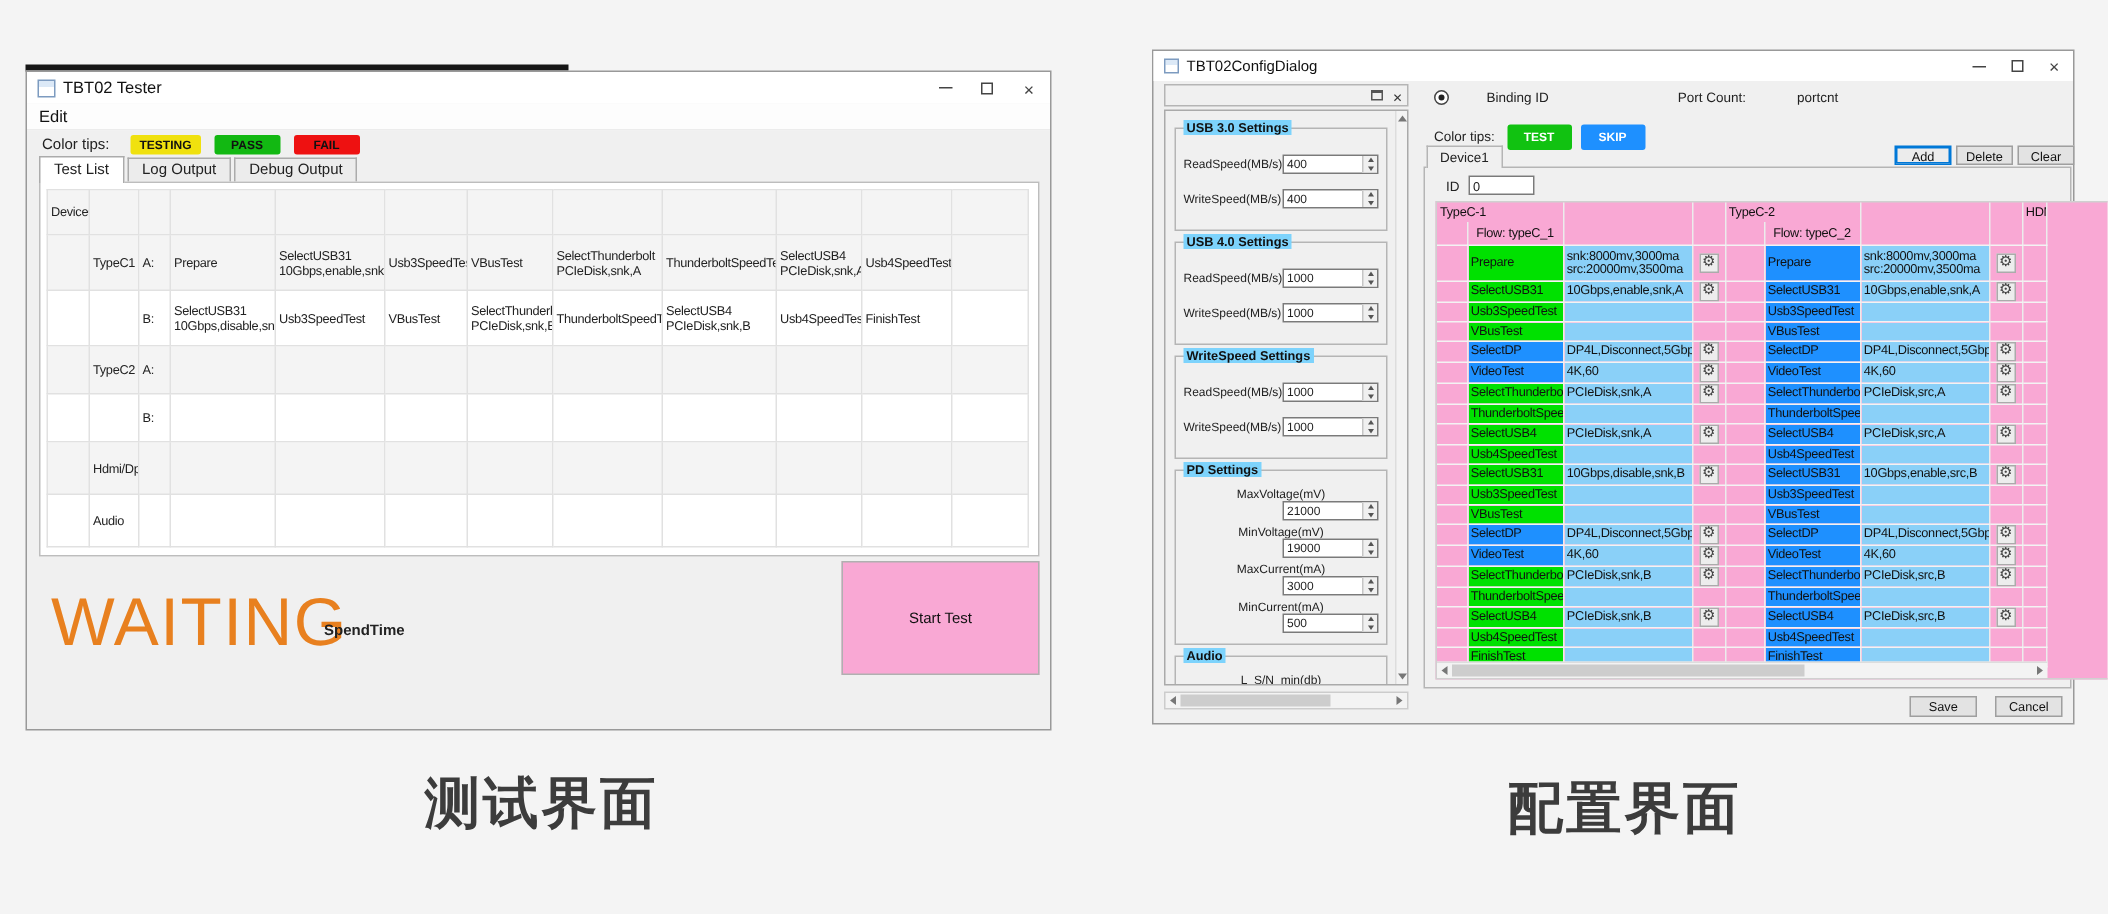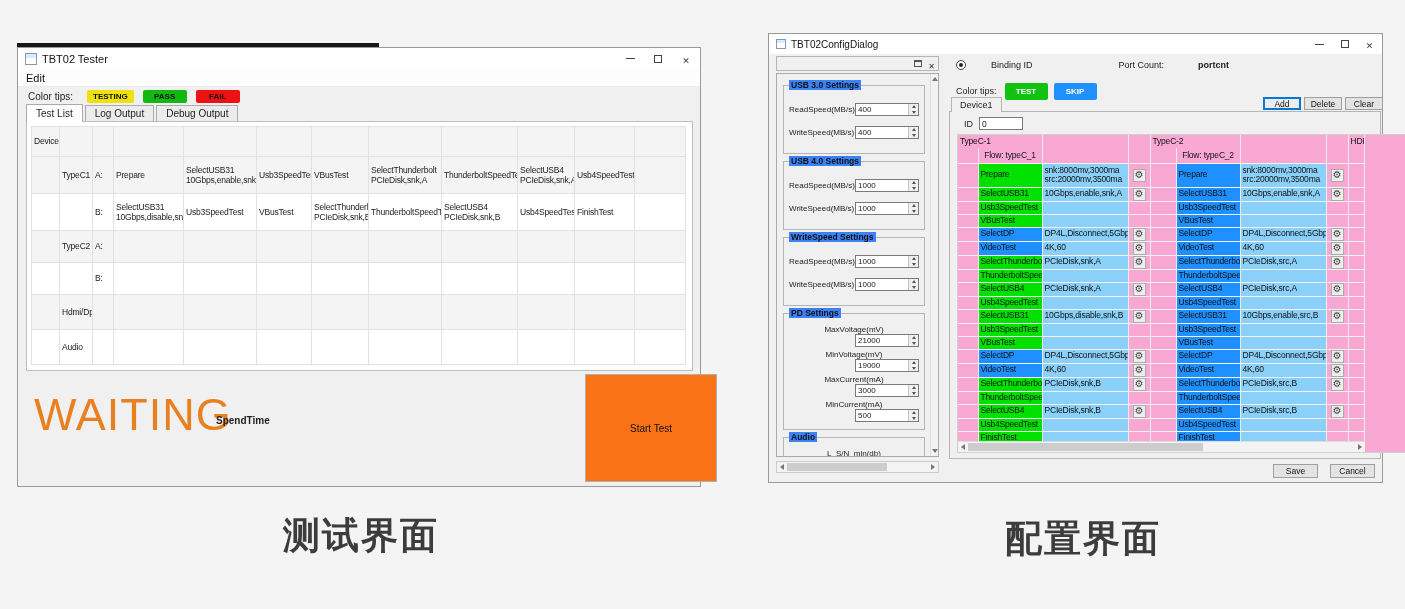--- a/index.html
+++ b/index.html
@@ -44,22 +44,22 @@
   .tab.sel { background:#fff; padding-top:3px; position:relative; z-index:2; }
 
   .tabpanel { position:absolute; left:8px; top:73px; width:667px; height:250px; background:#fff; border:1px solid #bdbdbd; z-index:1; }
   #tester-table { border-collapse:collapse; table-layout:fixed; margin:4px; width:655px; }
   #tester-table td { border:1px solid #e1e1e1; font-size:8.5px; letter-spacing:-0.2px; padding:1px 2px;
                      vertical-align:middle; white-space:pre-line; overflow:hidden; line-height:1.2; color:#222; }
   tr.shade td { background:#f4f4f4; }
 
   .status-text { position:absolute; left:16px; top:341px; font-size:45px; font-weight:200; letter-spacing:1px; color:#e8801f; }
   .spendtime { position:absolute; left:198px; top:367px; font-size:10px; font-weight:bold; color:#222; }
-  .start-btn { position:absolute; left:543px; top:326px; width:132px; height:108px; background:#f97316; border:1px solid #b0b0b0;
-               display:flex; align-items:center; justify-content:center; font-size:10px; color:#111;margin-left:24px; }
+  .start-btn { position:absolute; left:543px; top:326px; width:132px; height:76px; background:#f9a8d4; border:1px solid #b0b0b0;
+               display:flex; align-items:center; justify-content:center; font-size:10px; color:#111; }
 
   .caption { position:absolute; font-size:37px; font-weight:600; color:#3c3c3c; letter-spacing:2px; }
   #caption-left { left:283px; top:511px; }
   #caption-right { left:1005px; top:514px; }
 
   
   #win-right { left:768px; top:33px; width:615px; height:450px; }
   #win-right .titlebar { height:20px; }
   #win-right .wctl { height:20px; width:25px; }
   #win-right .title { font-size:10px; }
@@ -78,40 +78,40 @@
   .vthumb { width:6px; background:#cdcdcd; position:absolute; left:1px; }
   .arr { width:0; height:0; position:absolute; }
   .arr-up { border-left:3px solid transparent; border-right:3px solid transparent; border-bottom:4px solid #777; left:1px; top:3px; }
   .arr-dn { border-left:3px solid transparent; border-right:3px solid transparent; border-top:4px solid #777; left:1px; bottom:3px; }
   .arr-lf { border-top:3px solid transparent; border-bottom:3px solid transparent; border-right:4px solid #777; margin:0 3px; }
   .arr-rt { border-top:3px solid transparent; border-bottom:3px solid transparent; border-left:4px solid #777; margin:0 3px; }
   .arr-static { position:static; }
 
   #settings-groups { position:absolute; left:4px; top:4px; width:146px; }
   .grp { position:relative; border:1px solid #b5b5b5; margin:7px 2px 0; padding:9px 5px 4px; }
-  .grp-title { position:absolute; top:-6px; left:5px; background:#3b82f6; font-size:8.5px; font-weight:bold; padding:0 2px; color:#111; }
+  .grp-title { position:absolute; top:-6px; left:5px; background:#7dd3fc; font-size:8.5px; font-weight:bold; padding:0 2px; color:#111; }
   .frow { display:flex; align-items:center; }
   .grp.roomy .frow { margin:8px 0 10px; }
   .grp.tight .frow { margin:2px 0 3px;flex-direction:column; }
   .flabel { font-size:8px; color:#222; flex:none; }
   .finput { margin-left:auto; width:64px; height:13px; background:#fff; border:1px solid #7a7a7a; position:relative;
             font-size:8px; display:flex; align-items:center; padding-left:2px; }
   .finput.wide { width:74px; }
   .spin { position:absolute; right:0; top:0; width:10px; height:100%; background:#f0f0f0; border-left:1px solid #c5c5c5;
           display:flex; flex-direction:column; align-items:center; justify-content:space-around; }
   .spin i { display:block; width:0; height:0; }
   .spin .up { border-left:2.5px solid transparent; border-right:2.5px solid transparent; border-bottom:3px solid #555; }
   .spin .dn { border-left:2.5px solid transparent; border-right:2.5px solid transparent; border-top:3px solid #555; }
 
   
   .radio-row { position:absolute; left:187px; top:26px; display:flex; align-items:center; font-size:9px;gap:20px; }
   .radio { width:10px; height:10px; border:1px solid #444; border-radius:50%; background:#fff; position:relative; margin-right:5px; }
   .radio::after { content:""; position:absolute; left:2px; top:2px; width:4px; height:4px; border-radius:50%; background:#222; }
   .portcount-label { margin-left:66px; }
-  .portcount-value { margin-left:14px;font-weight:bold; }
+  .portcount-value { margin-left:14px; }
 
   .cfg-tips { position:absolute; left:187px; top:48px; height:18px; display:flex; align-items:center; }
   .cfg-tips .tips-label { font-size:9px; margin-right:8px; }
   .btn-tip { min-width:43px; text-align:center; font-size:8px; font-weight:bold; color:#fff; padding:4px 8px; border-radius:2px; margin-right:6px; }
   .btn-test { background:#11c211; }
   .btn-skip { background:#1e90ff; }
 
   .dev-tab { position:absolute; left:182px; top:63px; height:15px; padding:2px 8px; font-size:9px; background:#f0f0f0;
              border:1px solid #b5b5b5; border-bottom:none; z-index:2; }
   .top-btns { position:absolute; top:63px; left:494px; display:flex; }

